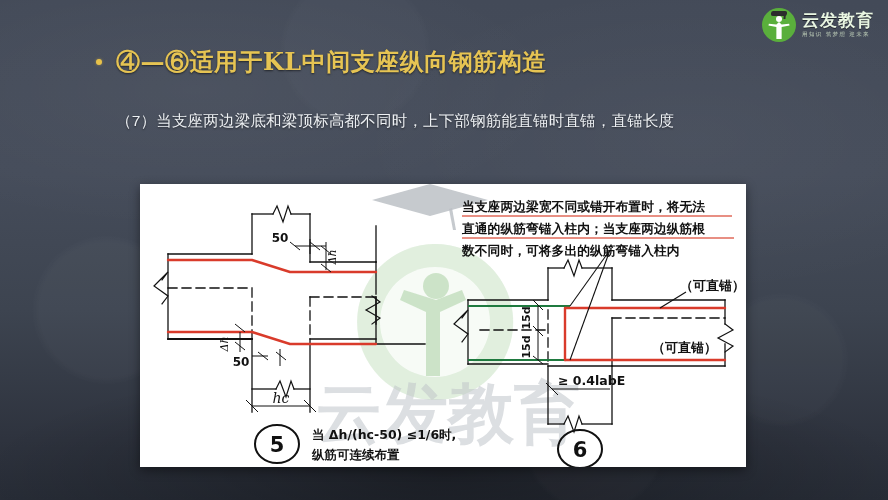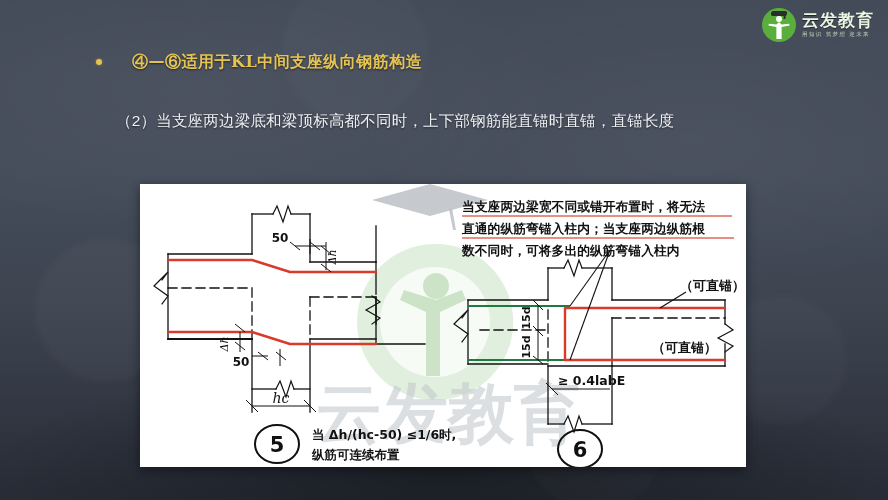--- a/index.html
+++ b/index.html
@@ -65,22 +65,22 @@
   #title-row{
     position:absolute;left:96px;top:48px;width:700px;height:28px;
     display:flex;align-items:center;gap:14px;
   }
   #title-row .bullet{
     width:6px;height:6px;border-radius:50%;background:#e8c24a;flex:0 0 auto;
     box-shadow:0 0 3px rgba(232,194,74,.5);
   }
   #title-row .title-text{
     font-family:"DejaVu Serif","Liberation Serif",serif;
-    font-size:16px;font-weight:bold;color:#e6c453;letter-spacing:.5px;
-    text-shadow:0 1px 2px rgba(0,0,0,.55);white-space:nowrap;margin-left:16px;
+    font-size:24px;font-weight:bold;color:#e6c453;letter-spacing:.5px;
+    text-shadow:0 1px 2px rgba(0,0,0,.55);white-space:nowrap;
   }
 
   
   #para{
     position:absolute;left:104px;top:108px;width:700px;
     color:#eef1f4;font-size:15.5px;line-height:25px;letter-spacing:.2px;
     text-shadow:0 1px 2px rgba(0,0,0,.5);
   }
   #para .l1{display:block;text-indent:12px;}
   #para .l2{display:block;}
@@ -118,21 +118,21 @@
       <span class="tag">用知识 筑梦想 迎未来</span>
     </div>
   </div>
 
   <div id="title-row">
     <span class="bullet"></span>
     <span class="title-text">④—⑥适用于KL中间支座纵向钢筋构造</span>
   </div>
 
   <div id="para">
-    <span class="l1">（2）当支座两边梁底和梁顶标高都不同时，上下部钢筋能直锚时直锚，直锚长度</span>
+    <span class="l1">（7）当支座两边梁底和梁顶标高都不同时，上下部钢筋能直锚时直锚，直锚长度</span>
   </div>
 
   <div id="figure-panel">
     <svg viewBox="0 0 606 283" xmlns="http://www.w3.org/2000/svg">
       <defs>
         <marker id="tick" markerWidth="8" markerHeight="8" refX="4" refY="4" orient="auto">
           <path d="M1,7 L7,1" stroke="#111" stroke-width="1.1"></path>
         </marker>
       </defs>
 

